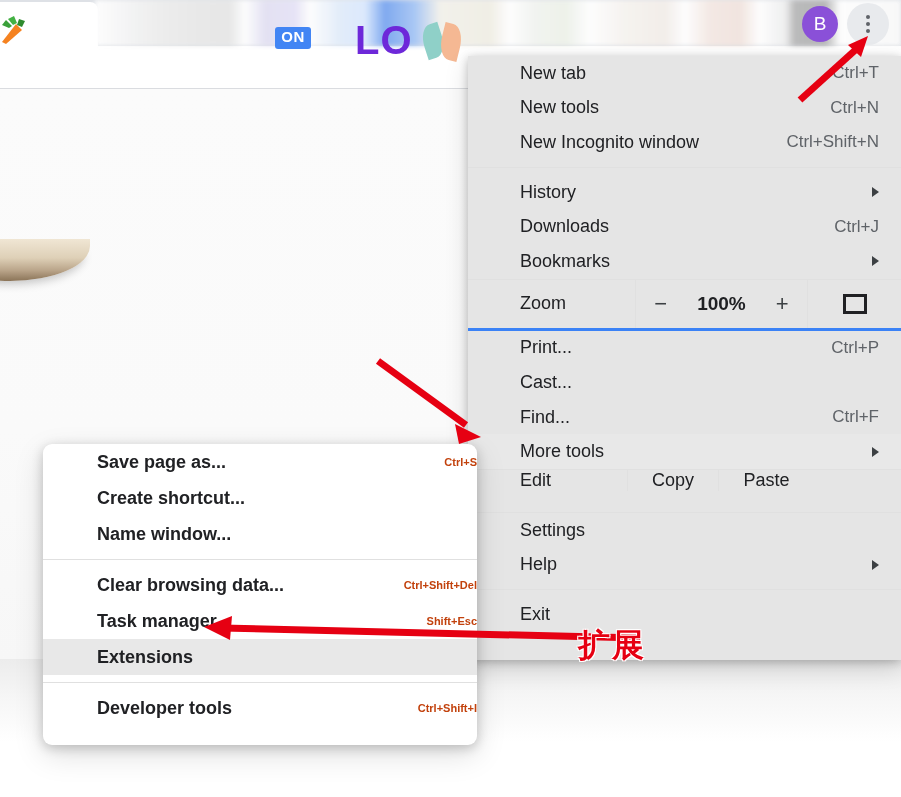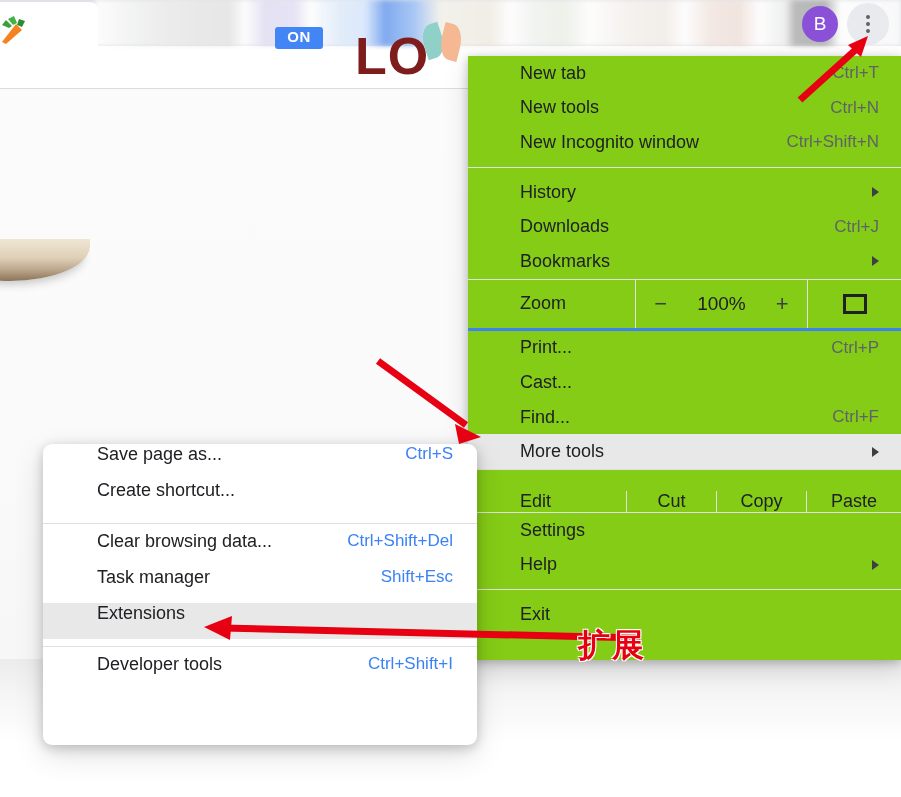--- a/index.html
+++ b/index.html
@@ -41,33 +41,33 @@
       #ffffff 215px,#e3edfb 245px,#dceaff 270px,#7ba7f0 290px,
       #a8c7f5 320px,#f4f2ec 345px,#f2efe6 395px,#ffffff 415px,
       #f3f5f1 440px,#eef2ea 470px,#ffffff 495px,#f7f4f0 530px,
       #f4eeea 570px,#ffffff 590px,#f5e9e4 615px,#f3e5df 645px,
       #ffffff 665px,#f0f0f0 690px,#b9b9b9 700px,#b4b4b4 730px,
       #ffffff 745px,#fafafa 806px);
     filter:blur(2.2px);
     opacity:.95;
   }
   #tab-on-badge{
-    position:absolute;left:275px;top:27px;width:48px;height:22px;
+    position:absolute;left:275px;top:27px;width:36px;height:22px;
     background:#4285f4;color:#ffffff;border-radius:3px;
     font-size:15px;font-weight:bold;letter-spacing:.5px;
     text-align:center;line-height:20px;
     filter:blur(.7px);
   }
   
   #watermark{
     position:absolute;left:355px;top:18px;width:190px;height:46px;
   }
   #watermark .wm-text{
-    position:absolute;top:16px;font-size:52px;font-weight:bold;
-    color:#7f1d1d;letter-spacing:1px;line-height:44px;
+    position:absolute;top:0;font-size:40px;font-weight:bold;
+    color:#6d28d9;letter-spacing:1px;line-height:44px;
     font-family:"Liberation Sans", sans-serif;
   }
   #wm-lo{left:0px;}
   #wm-seo{left:103px;}
   #wm-leaf-a{
     position:absolute;left:68px;top:6px;width:20px;height:34px;
     background:#8fd0c8;
     border-radius:60% 0 60% 0;
     transform:rotate(-18deg);
   }
@@ -144,21 +144,21 @@
     background:linear-gradient(180deg,#ececec 0%,#f6f6f6 28%,#ffffff 60%);
   }
   #page-right-edge{
     position:absolute;left:878px;top:0;width:23px;height:570px;
     background:linear-gradient(90deg,#f4f4f4,#fbfbfb);
   }
 
   
   #main-menu{
     position:absolute;left:468px;top:56px;width:433px;height:604px;
-    background:#84cc16;
+    background:#e5e5e5;
     border-radius:0 0 0 8px;
     box-shadow:0 2px 10px rgba(0,0,0,.22), 0 8px 24px rgba(0,0,0,.14);
     font-size:18px;color:#202124;
     overflow:hidden;
   }
   .mi{
     position:relative;height:34.6px;display:flex;align-items:center;
     padding-left:52px;padding-right:22px;
     color:#202124;white-space:nowrap;cursor:default;
   }
@@ -183,55 +183,55 @@
   #zoom-label{
     width:167px;display:flex;align-items:center;padding-left:52px;
     box-sizing:border-box;
   }
   #zoom-ctrl{
     width:173px;display:flex;align-items:center;justify-content:space-around;
     border-left:1px solid #e0e0e0;border-right:1px solid #e0e0e0;
     box-sizing:border-box;
   }
   #zoom-minus,#zoom-plus{font-size:22px;color:#3c4043;width:26px;text-align:center;}
-  #zoom-value{font-size:19px;color:#202124;}
+  #zoom-value{font-size:19px;color:#202124;font-weight:bold;}
   #zoom-full{
     flex:1;display:flex;align-items:center;justify-content:center;
   }
   .fsicon{position:relative;width:24px;height:20px;}
   .fsicon i{position:absolute;width:9px;height:8px;border:3px solid #202124;}
   .fsicon .c1{left:0;top:0;border-right:none;border-bottom:none;}
   .fsicon .c2{right:0;top:0;border-left:none;border-bottom:none;}
   .fsicon .c3{left:0;bottom:0;border-right:none;border-top:none;}
   .fsicon .c4{right:0;bottom:0;border-left:none;border-top:none;}
 
   
   #edit-row{
-    height:42px;display:flex;align-items:flex-end;
+    height:42px;display:flex;align-items:flex-start;
     border-top:1px solid #e0e0e0;border-bottom:1px solid #e0e0e0;
   }
   #edit-label{width:159px;display:flex;align-items:center;padding-left:52px;box-sizing:border-box;}
   .edit-btn{
     width:91px;display:flex;align-items:center;justify-content:center;
     border-left:1px solid #e0e0e0;box-sizing:border-box;
   }
   #edit-paste{width:96px;}
 
   
   #submenu{
     position:absolute;left:43px;top:444px;width:434px;height:301px;
     background:#ffffff;border-radius:9px;
     box-shadow:0 3px 12px rgba(0,0,0,.20), 0 10px 30px rgba(0,0,0,.13);
     font-size:18px;color:#202124;overflow:hidden;
   }
   .si{
-    position:relative;height:36px;display:flex;align-items:flex-start;
-    padding-left:54px;padding-right:24px;white-space:nowrap;cursor:default;
-  }
-  .si .accel{margin-left:auto;color:#3b82f6;font-size:17px;}
+    position:relative;height:36px;display:flex;align-items:center;
+    padding-left:54px;white-space:nowrap;cursor:default;font-weight:bold;
+  }
+  .si .accel{margin-left:auto;color:#c2410c;font-size:11px;}
   .si.hl{background:#e8e8e8;}
   .ssep{height:1px;background:#e0e0e0;margin:7px 0;}
 
   
   #ann-layer{
     position:absolute;left:0;top:0;width:765px;height:797px;
     pointer-events:none;
   }
   #cn-label{
     position:absolute;left:578px;top:624px;
@@ -342,21 +342,20 @@
     <span class="label">Find...</span>
     <span class="accel">Ctrl+F</span>
   </div>
   <div class="mi hl">
     <span class="label">More tools</span>
     <span class="arrowr"></span>
   </div>
 
   <div id="edit-row">
     <div id="edit-label">Edit</div>
-    <div class="edit-btn">Cut</div>
     <div class="edit-btn">Copy</div>
     <div class="edit-btn" id="edit-paste">Paste</div>
   </div>
 
   <div class="mi">
     <span class="label">Settings</span>
   </div>
   <div class="mi">
     <span class="label">Help</span>
     <span class="arrowr"></span>
@@ -369,20 +368,23 @@
   </div>
 </div>
 
 <div id="submenu">
   <div class="si">
     <span>Save page as...</span>
     <span class="accel">Ctrl+S</span>
   </div>
   <div class="si">
     <span>Create shortcut...</span>
+  </div>
+  <div class="si">
+    <span>Name window...</span>
   </div>
 
   <div class="ssep"></div>
 
   <div class="si">
     <span>Clear browsing data...</span>
     <span class="accel">Ctrl+Shift+Del</span>
   </div>
   <div class="si">
     <span>Task manager</span>

